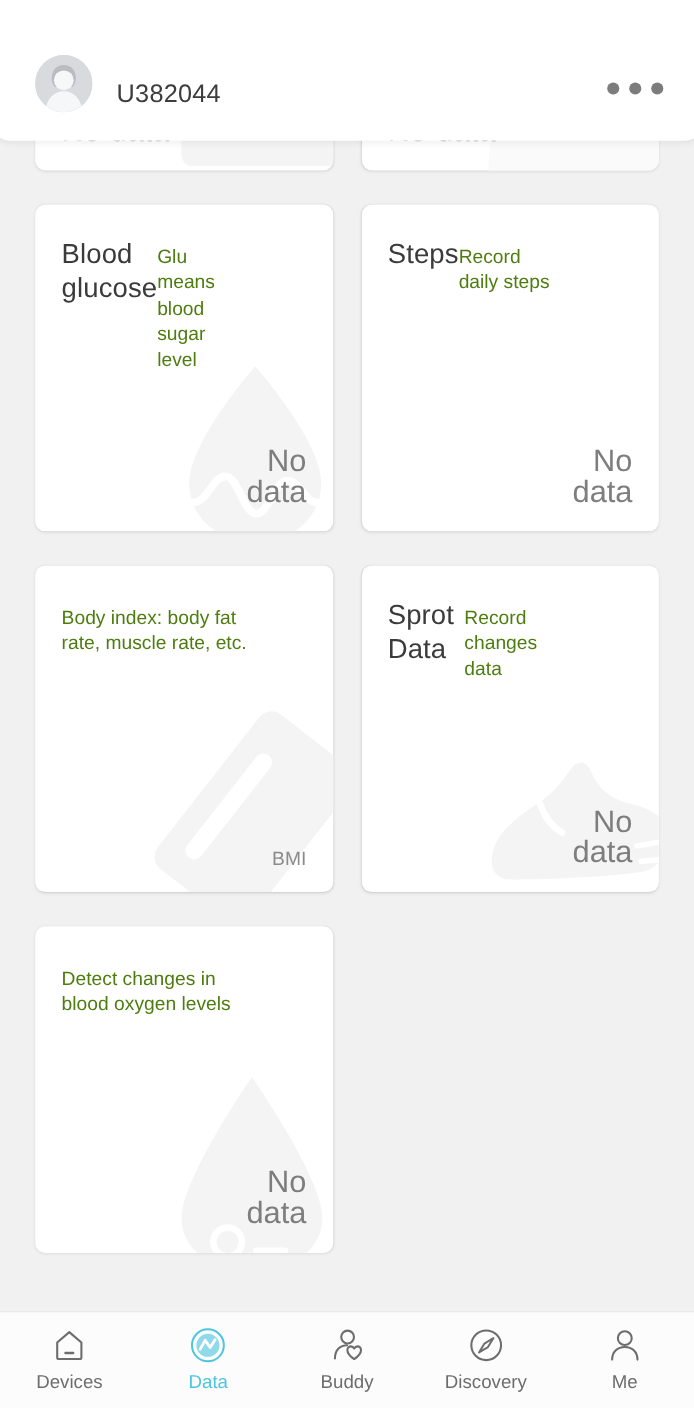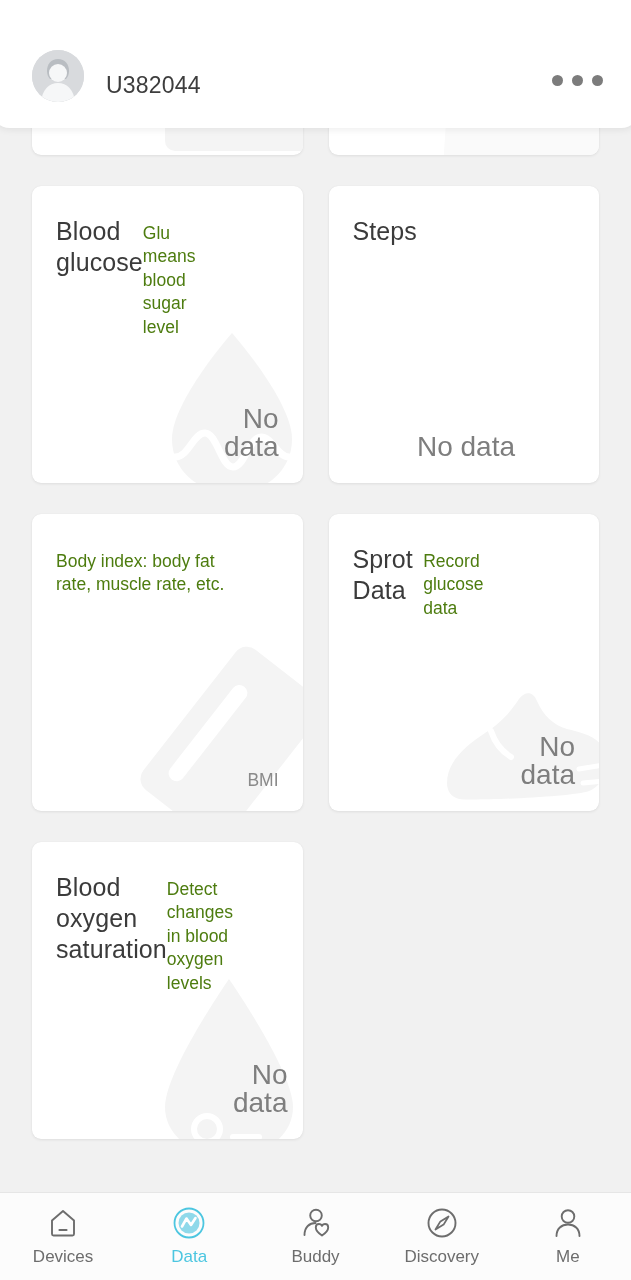--- a/index.html
+++ b/index.html
@@ -207,20 +207,21 @@
             <path d="M38 152 C52 152 56 128 68 128 C80 128 84 162 96 162 C108 162 112 132 124 132 C136 132 140 152 152 152" fill="none" stroke="#ffffff" stroke-width="7" stroke-linecap="round" stroke-linejoin="round"></path>
           </svg>
         </div>
         <div class="card-title">Blood glucose</div>
         <div class="card-sub">Glu means blood sugar level</div>
         <div class="card-value">No data</div>
       </div>
 
       <div class="card">
         <div class="card-title">Steps</div>
+        <div class="card-sub">Record daily steps</div>
         <div class="card-value">No data</div>
       </div>
 
       <div class="card">
         <div class="watermark">
           <svg viewBox="0 0 180 190">
             <g transform="rotate(38 95 110)">
               <rect x="42" y="22" width="106" height="178" rx="14" fill="#f4f4f4"></rect>
               <rect x="62" y="58" width="16" height="118" rx="8" fill="#ffffff"></rect>
             </g>
@@ -234,33 +235,32 @@
         <div class="watermark">
           <svg viewBox="0 0 180 190">
             <path d="M14 150 C14 128 34 112 52 100 C68 90 78 78 86 66 C92 58 100 58 104 68
                      C110 82 120 92 134 96 C150 100 168 104 172 120 C176 136 170 152 156 158
                      C140 164 40 168 26 166 C18 164 14 158 14 150 Z" fill="#f4f4f4"></path>
             <path d="M58 98 C62 110 68 118 78 124" fill="none" stroke="#ffffff" stroke-width="6" stroke-linecap="round"></path>
             <path d="M150 150 L172 148 M146 136 L170 132" stroke="#ffffff" stroke-width="5" stroke-linecap="round"></path>
           </svg>
         </div>
         <div class="card-title">Sprot Data</div>
-        <div class="card-sub">Record glucose data</div>
+        <div class="card-sub">Record changes data</div>
         <div class="card-value">No data</div>
       </div>
 
       <div class="card">
         <div class="watermark">
           <svg viewBox="0 0 180 190">
             <path d="M92 18 C92 18 28 110 28 146 C28 176 58 196 92 196 C126 196 156 176 156 146 C156 110 92 18 92 18 Z" fill="#f4f4f4"></path>
             <circle cx="70" cy="168" r="13" fill="none" stroke="#ffffff" stroke-width="6"></circle>
             <path d="M96 176 L122 176" stroke="#ffffff" stroke-width="6" stroke-linecap="round"></path>
           </svg>
         </div>
-        <div class="card-title">Blood oxygen saturation</div>
         <div class="card-sub">Detect changes in blood oxygen levels</div>
         <div class="card-value">No data</div>
       </div>
 
     </div>
   </div>
 
   <div class="header">
     <div class="avatar">
       <svg viewBox="0 0 52 52">

